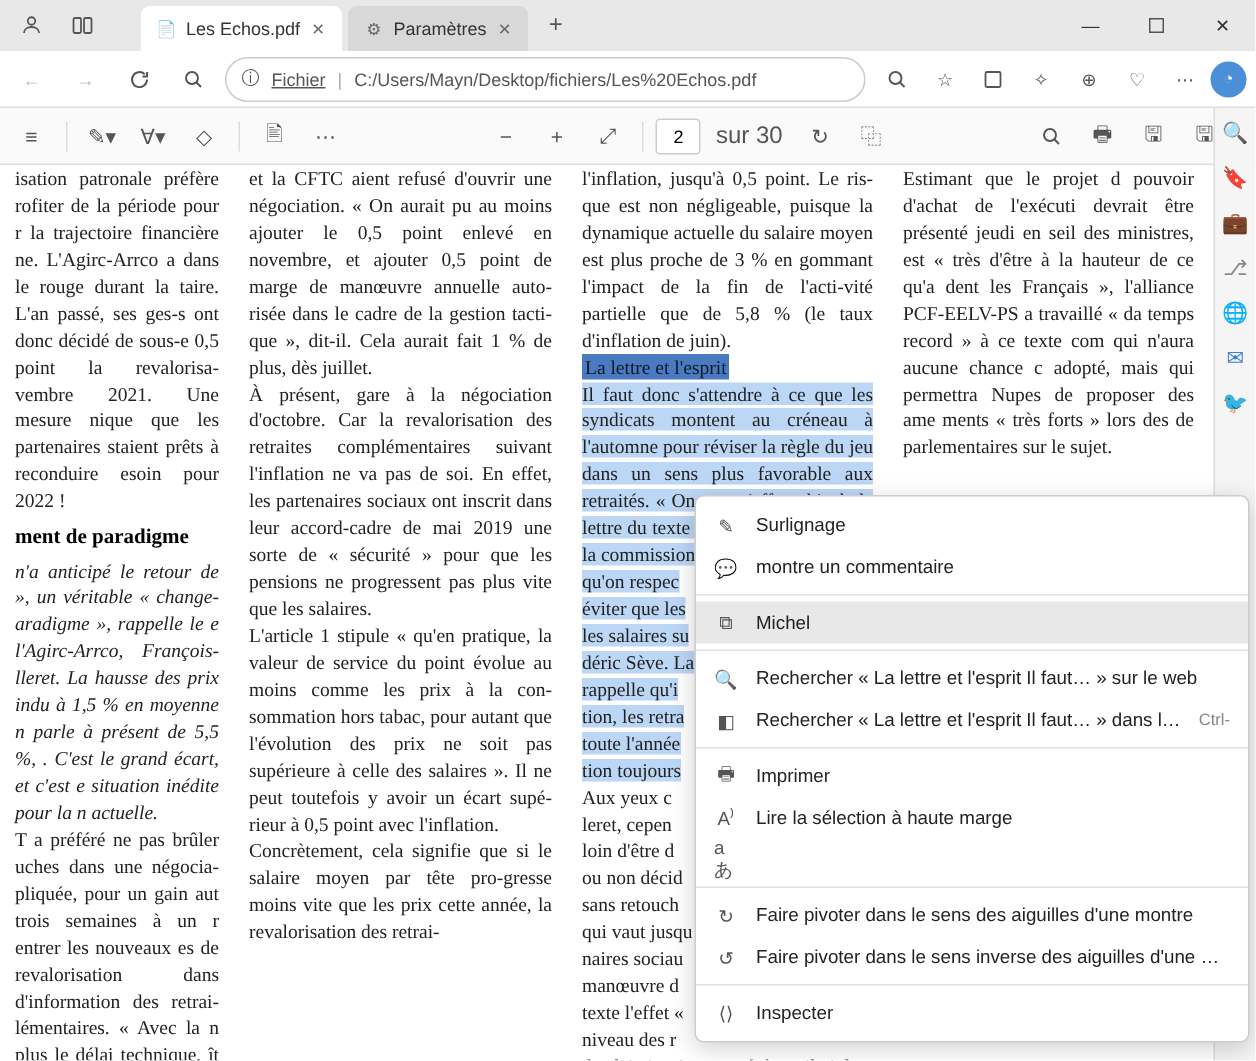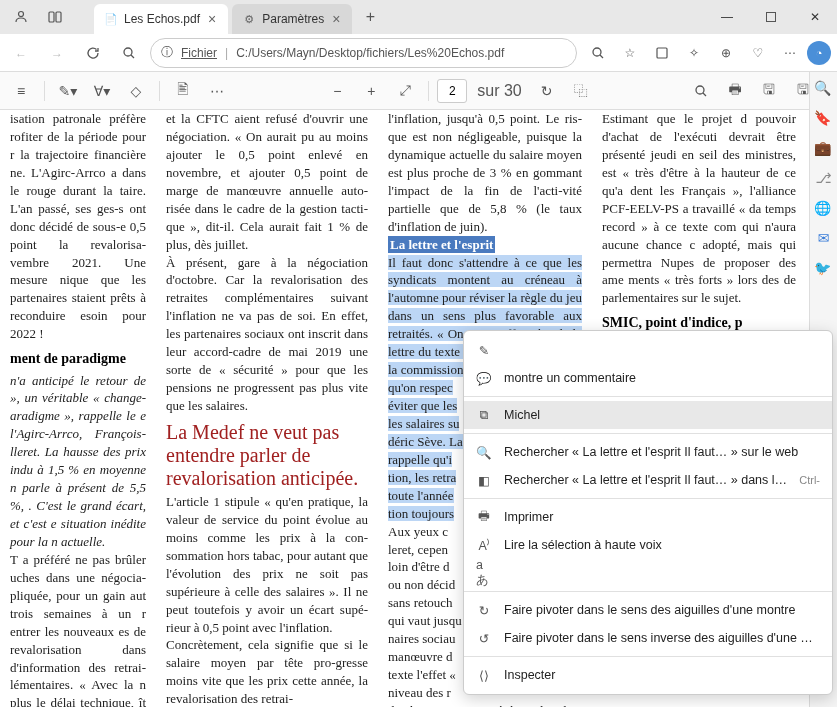--- a/index.html
+++ b/index.html
@@ -35,21 +35,21 @@
 .col1 { width: 156px; }
 .col2 { width: 222px; }
 .col3 { width: 214px; }
 .col4 { width: 214px; }
 .col p { margin-bottom: 0; text-align: justify; hyphens: auto; }
 .col h3 { font-family: Georgia, serif; font-weight: bold; margin: 6px 0 3px; }
 .col h3.red { color: #a02020; font-size: 20px; line-height: 1.15; font-weight: normal; }
 .col h3.black { color: #000; font-size: 14px; }
 .ital { font-style: italic; }
 .hlsel { background: #bcd6f5; }
-.hlhead { background: #4a7abf; color: #ffffff; font-weight: bold; padding: 1px 2px; }
+.hlhead { background: #4a7abf; color: #0f172a; font-weight: normal; padding: 1px 2px; }
 .sidebar { position: absolute; right: 0; top: 72px; width: 28px; bottom: 0; background: #f5f5f5; border-left: 1px solid #ddd; display: flex; flex-direction: column; align-items: center; padding-top: 6px; gap: 10px; }
 .sidebar .sbtn { width: 20px; height: 20px; color: #888; display: flex; align-items: center; justify-content: center; font-size: 14px; cursor: pointer; }
 .sidebar .sbtn.blue { color: #3b7dd8; }
 .sidebar .sbtn.red { color: #c0392b; }
 .ctxmenu { position: absolute; left: 463px; top: 330px; width: 370px; background: #fff; border: 1px solid #ccc; border-radius: 6px; box-shadow: 0 4px 16px rgba(0,0,0,0.18); padding: 5px 0; font-family: "Segoe UI", Arial, sans-serif; font-size: 12.5px; color: #222; z-index: 100; }
 .ctxitem { display: flex; align-items: center; height: 28px; padding: 0 12px; gap: 12px; cursor: pointer; }
 .ctxitem.hover { background: #e8e8e8; }
 .ctxicon { width: 16px; height: 16px; display: flex; align-items: center; justify-content: center; color: #555; flex-shrink: 0; }
 .ctxlabel { flex: 1; white-space: nowrap; overflow: hidden; text-overflow: ellipsis; }
 .ctxshort { color: #888; font-size: 11px; }
@@ -181,41 +181,40 @@
 <div class="content">
   <div class="col col1">
     <p>isation patronale préfère rofiter de la période pour r la trajectoire financière ne. L'Agirc-Arrco a dans le rouge durant la taire. L'an passé, ses ges-s ont donc décidé de sous-e 0,5 point la revalorisa-vembre 2021. Une mesure nique que les partenaires staient prêts à reconduire esoin pour 2022 !</p>
     <h3 class="black">ment de paradigme</h3>
     <p class="ital"> n'a anticipé le retour de », un véritable « change-aradigme », rappelle le e l'Agirc-Arrco, François-lleret. La hausse des prix indu à 1,5 % en moyenne n parle à présent de 5,5 %, . C'est le grand écart, et c'est e situation inédite pour la n actuelle.</p>
     <p>T a préféré ne pas brûler uches dans une négocia-pliquée, pour un gain aut trois semaines à un r entrer les nouveaux es de revalorisation dans d'information des retrai-lémentaires. « Avec la n plus le délai technique, ît qu'un mois de revalo-ticipée », balaie Frédéric égociateur retraites de la iez FO, Michel Beaugas</p>
   </div>
   <div class="col col2">
     <p><span>et la CFTC aient refusé d'ouvrir une négociation. « On aurait pu au moins ajouter le 0,5 point enlevé en novembre, et ajouter 0,5 point de marge de manœuvre annuelle auto-risée dans le cadre de la gestion tacti-que », dit-il. Cela aurait fait 1 % de plus, dès juillet.</span></p>
     <p>À présent, gare à la négociation d'octobre. Car la revalorisation des retraites complémentaires suivant l'inflation ne va pas de soi. En effet, les partenaires sociaux ont inscrit dans leur accord-cadre de mai 2019 une sorte de « sécurité » pour que les pensions ne progressent pas plus vite que les salaires.</p>
-    <h3 class="red">La Medef ne veut pas entendre parler de revalorisation anticipée.</h3>
     <p><span>L'article 1 stipule « qu'en pratique, la valeur de service du point évolue au moins comme les prix à la con-sommation hors tabac, pour autant que l'évolution des prix ne soit pas supérieure à celle des salaires ». Il ne peut toutefois y avoir un écart supé-rieur à 0,5 point avec l'inflation.</span></p>
     <p>Concrètement, cela signifie que si le salaire moyen par tête pro-gresse moins vite que les prix cette année, la revalorisation des retrai-</p>
   </div>
   <div class="col col3">
     <p>l'inflation, jusqu'à 0,5 point. Le ris-que est non négligeable, puisque la dynamique actuelle du salaire moyen est plus proche de 3 % en gommant l'impact de la fin de l'acti-vité partielle que de 5,8 % (le taux d'inflation de juin).</p>
     <p><span class="hlhead">La lettre et l'esprit</span><br><span class="hlsel">Il faut donc s'attendre à ce que les syndicats montent au créneau à l'automne pour réviser la règle du jeu dans un sens plus favorable aux retraités. « On peut s'affranchir de la lettre du texte de 2019. Un accord de la commission</span><br><span class="hlsel">qu'on respec</span><br><span class="hlsel">éviter que les</span><br><span class="hlsel">les salaires su</span><br><span class="hlsel">déric Sève. La</span><br><span class="hlsel">rappelle qu'i</span><br><span class="hlsel">tion, les retra</span><br><span class="hlsel">toute l'année</span><br><span class="hlsel">tion toujours</span></p>
     <p><span>Aux yeux c</span><br><span>leret, cepen</span><br><span>loin d'être d</span><br><span>ou non décid</span><br><span>sans retouch</span><br><span>qui vaut jusqu</span><br><span>naires sociau</span><br><span>manœuvre d</span><br><span>texte l'effet «</span><br><span>niveau des r</span></p>
     <p>de l'Agirc-Arrco, répète-t-il inlas-sablement. Le débat ne fait que commencer. ■</p>
   </div>
   <div class="col col4">
     <p>Estimant que le projet d pouvoir d'achat de l'exécuti devrait être présenté jeudi en seil des ministres, est « très d'être à la hauteur de ce qu'a dent les Français », l'alliance PCF-EELV-PS a travaillé « da temps record » à ce texte com qui n'aura aucune chance c adopté, mais qui permettra Nupes de proposer des ame ments « très forts » lors des de parlementaires sur le sujet.</p>
-    <h3 class="black">SMIC, point d'indice, p</h3>
     <div style="height:260px"></div>
     <p>ment et propose 10 %. Sur le ment, un plafonnement d des loyers est prévu, conjug</p>
   </div>
 </div>
 
 <div class="ctxmenu">
   <div class="ctxitem">
     <span class="ctxicon">✎</span>
+    <span class="ctxlabel">Surlignage</span>
   </div>
   <div class="ctxitem">
     <span class="ctxicon">💬</span>
     <span class="ctxlabel">montre un commentaire</span>
   </div>
   <div class="ctxsep"></div>
   <div class="ctxitem hover">
     <span class="ctxicon">⧉</span>
     <span class="ctxlabel">Michel</span>
   </div>
@@ -229,21 +228,21 @@
     <span class="ctxlabel">Rechercher « La lettre et l'esprit   Il faut… » dans la barre latérale</span>
     <span class="ctxshort">Ctrl-</span>
   </div>
   <div class="ctxsep"></div>
   <div class="ctxitem">
     <span class="ctxicon">🖶</span>
     <span class="ctxlabel">Imprimer</span>
   </div>
   <div class="ctxitem">
     <span class="ctxicon">A⁾</span>
-    <span class="ctxlabel">Lire la sélection à haute voix</span>
+    <span class="ctxlabel">Lire la sélection à haute marge</span>
   </div>
   <div class="ctxitem">
     <span class="ctxicon">aあ</span>
   </div>
   <div class="ctxsep"></div>
   <div class="ctxitem">
     <span class="ctxicon">↻</span>
     <span class="ctxlabel">Faire pivoter dans le sens des aiguilles d'une montre</span>
   </div>
   <div class="ctxitem">

